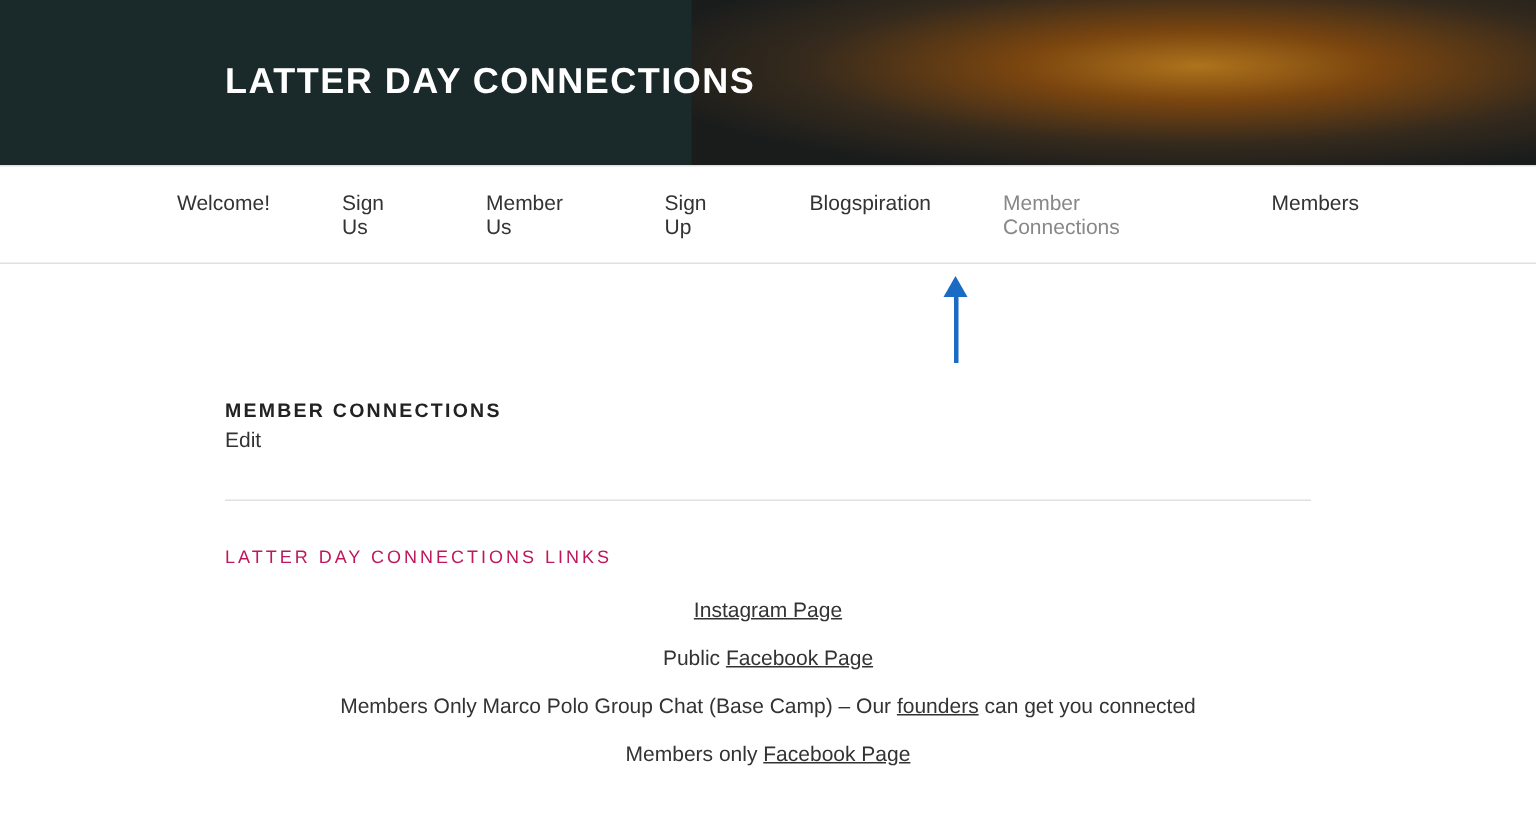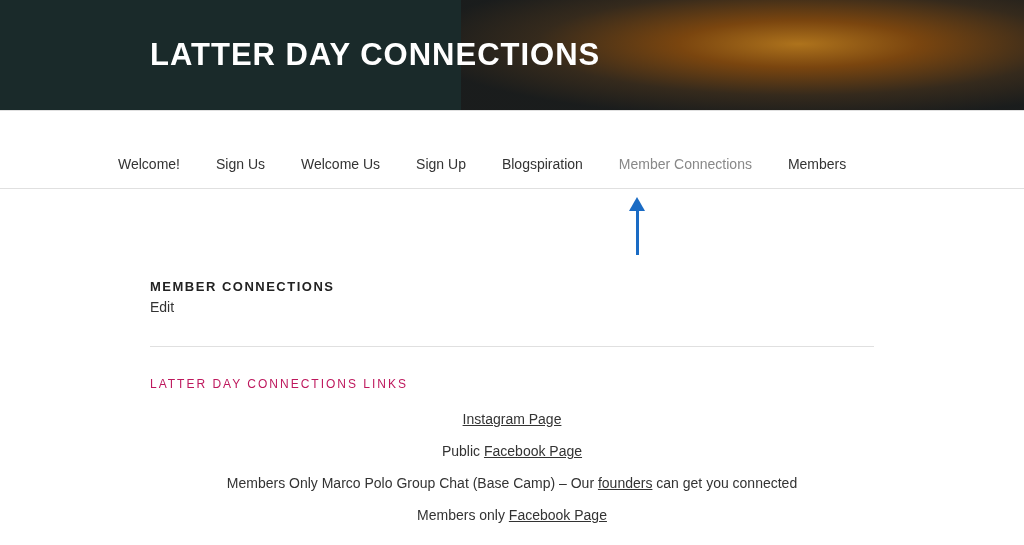--- a/index.html
+++ b/index.html
@@ -22,21 +22,21 @@
       width: 55%;
       height: 100%;
       background: radial-gradient(ellipse at 60% 40%, #c8801a 0%, #8b4a0a 25%, #3a2a1a 55%, #1a1a1a 80%);
       opacity: 0.85;
     }
     .header-text {
       position: relative;
       z-index: 2;
     }
     .site-title {
-      font-size: 31px;
+      font-size: 24px;
       font-weight: 900;
       color: #fff;
       letter-spacing: 1px;
       font-family: Arial, sans-serif;
       text-transform: uppercase;
     }
     .site-tagline {
       font-size: 13px;
       color: #ccc;
       letter-spacing: 2px;
@@ -48,22 +48,21 @@
     
     .site-nav {
       border-bottom: 1px solid #e0e0e0;
       border-top: 1px solid #e0e0e0;
       padding: 0 100px;
       background: #fff;
     }
     .nav-list {
       display: flex;
       list-style: none;
-      gap: 0;
-      margin-top: 29px;
+      gap: 12px;
     }
     .nav-list li a {
       display: block;
       padding: 16px 18px;
       font-size: 14px;
       color: #333;
       text-decoration: none;
       font-family: Arial, sans-serif;
     }
     .nav-list li.active a {
@@ -134,21 +133,21 @@
 
 <nav class="site-nav">
   <ul class="nav-list">
     <li>
         <a href="#">Welcome!</a>
       </li>
     <li>
         <a href="#">Sign Us</a>
       </li>
     <li>
-        <a href="#">Welcome Us</a>
+        <a href="#">Member Us</a>
       </li>
     <li>
         <a href="#">Sign Up</a>
       </li>
     <li>
         <a href="#">Blogspiration</a>
       </li>
     <li class="active">
         <a href="#">Member Connections</a>
       </li>

